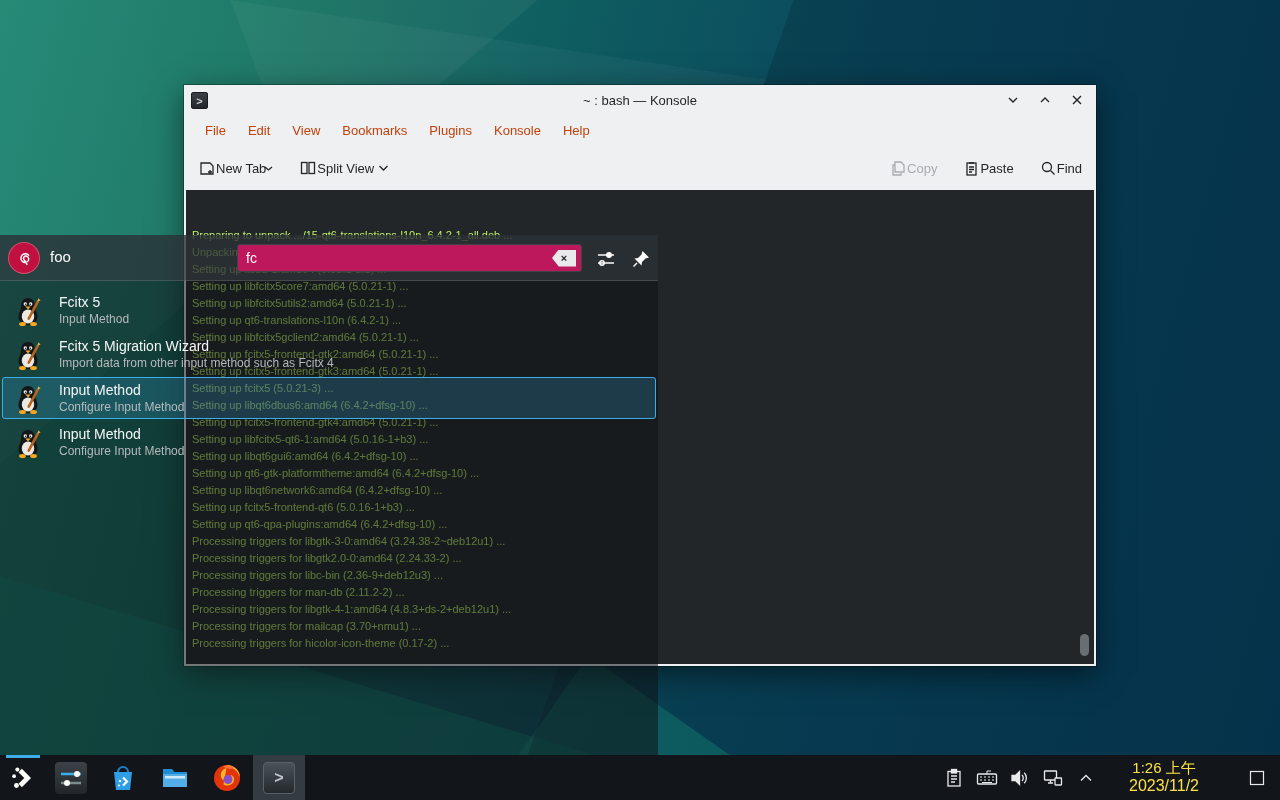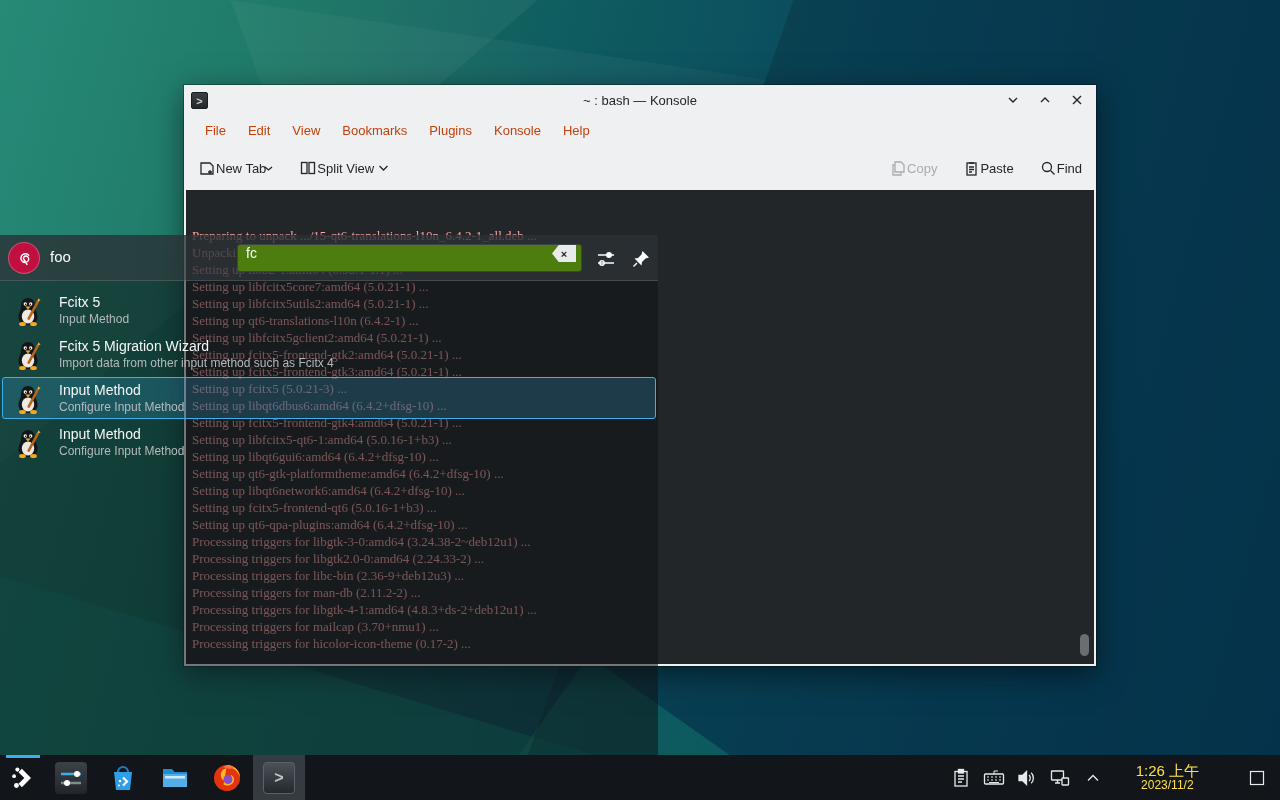--- a/index.html
+++ b/index.html
@@ -38,38 +38,38 @@
   .tbtn svg { stroke:#232627; fill:none; stroke-width:1.3; }
   .tbtn .mini-chevron svg { stroke:#232627; }
   .tbtn.disabled, .tbtn.disabled svg { color:#a8acb0; stroke:#a8acb0; }
   .toolbar-right { margin-left:auto; display:flex; align-items:center;justify-content:space-between; }
   .toolbar-right .tbtn { margin-right:0; margin-left:26px; }
   .mini-chevron { align-self:flex-end; margin-bottom:2px; margin-left:-2px; }
 
   
   .terminal { position:absolute; left:2px; right:2px; top:105px; bottom:2px;
               background:#232629; overflow:hidden;
-              font-family:Liberation Serif, serif; font-size:13px; line-height:17px;
-              color:#fca5a5; padding:3px 0 0 6px; white-space:pre; }
+              font-family:Liberation Sans, sans-serif; font-size:11px; line-height:17px;
+              color:#bef264; padding:3px 0 0 6px; white-space:pre; }
   .term-line { height:17px; }
   .scroll-handle { position:absolute; right:5px; bottom:8px; width:9px; height:22px;
                    background:#696e72; border-radius:4.5px; }
 
   
   .launcher { position:absolute; left:0; top:235px; width:658px; height:520px;
               background:rgba(14,18,22,0.55); }
   .launcher-header { position:relative; height:46px; background:rgba(56,62,68,0.55);
                      border-bottom:1px solid rgba(252,252,252,0.13); }
   .avatar { position:absolute; left:8px; top:7px; width:32px; height:32px; border-radius:50%;
             background:#c0103f; border:1px solid rgba(255,255,255,0.25);
             display:flex; align-items:center; justify-content:center; }
   .user-label { position:absolute; left:50px; top:13px; font-size:15px; color:#fcfcfc; }
   .search-box { position:absolute; left:237px; top:9px; width:345px; height:28px;
-                background:#4d7c0f; border:1px solid #3e4347; border-radius:3px;
-                display:flex; align-items:flex-start; }
+                background:#be185d; border:1px solid #3e4347; border-radius:3px;
+                display:flex; align-items:center; }
   .search-input { flex:1; background:transparent; border:none; outline:none;
                   color:#fcfcfc; font-size:14px; padding-left:8px;
                   font-family:"Liberation Sans", sans-serif; }
   .clear-btn { width:24px; height:17px; margin-right:5px; position:relative;
                background:#e8eaeb; clip-path:polygon(28% 0,100% 0,100% 100%,28% 100%,0 50%);
                display:flex; align-items:center; justify-content:center;
                color:#1c1f22; font-size:11px; font-weight:bold; }
   .hdr-icon { position:absolute; top:13px; width:22px; height:22px; }
   .hdr-icon svg { stroke:#fcfcfc; fill:none; stroke-width:1.5; }
   .icon-filter { left:595px; }
@@ -92,21 +92,21 @@
   .task-cell.active-launcher::before { content:""; position:absolute; top:0; left:6px;
                width:34px; height:3px; background:#3daee9; }
   .task-cell.open-app { background:#343b41; }
   .appicon { width:32px; height:32px; border-radius:4px; position:relative; overflow:hidden; }
 
   .tray { margin-left:auto; display:flex; align-items:center; gap:9px; padding-right:10px; }
   .tray-icon { width:24px; height:24px; display:flex; align-items:center; justify-content:center; }
   .tray-icon svg { stroke:#e8eaeb; fill:none; stroke-width:1.3; }
   .clock { text-align:center; color:#fde047; line-height:1.1; margin:0 22px; }
   .clock-time { font-size:15px; }
-  .clock-date { font-size:12px; }
+  .clock-date { font-size:16px; }
   .show-desktop { width:26px; height:40px; display:flex; align-items:center; justify-content:center;
                   margin-left:14px; }
   .show-desktop svg { stroke:#e8eaeb; fill:none; stroke-width:1.2; }
 </style>
 </head>
 <body>
 
 <div class="desktop">
   <div class="wp-shape wp1"></div>
   <div class="wp-shape wp2"></div>

